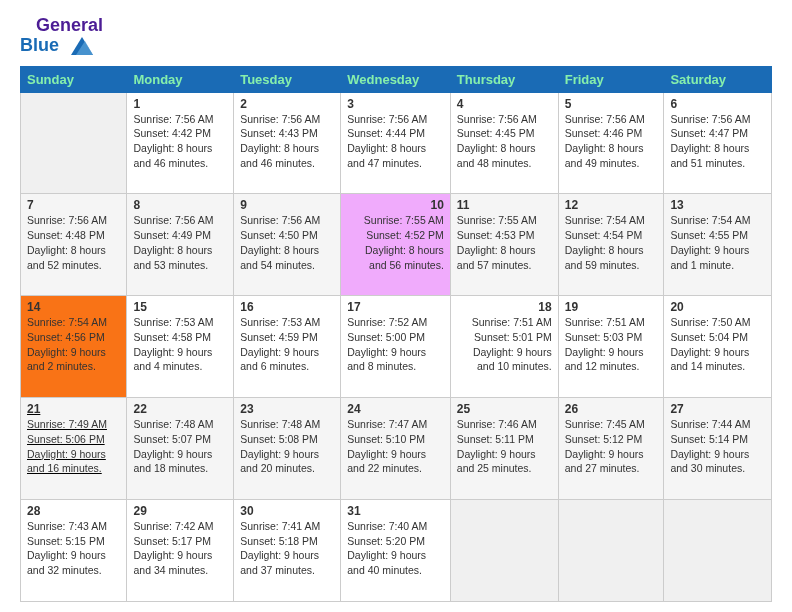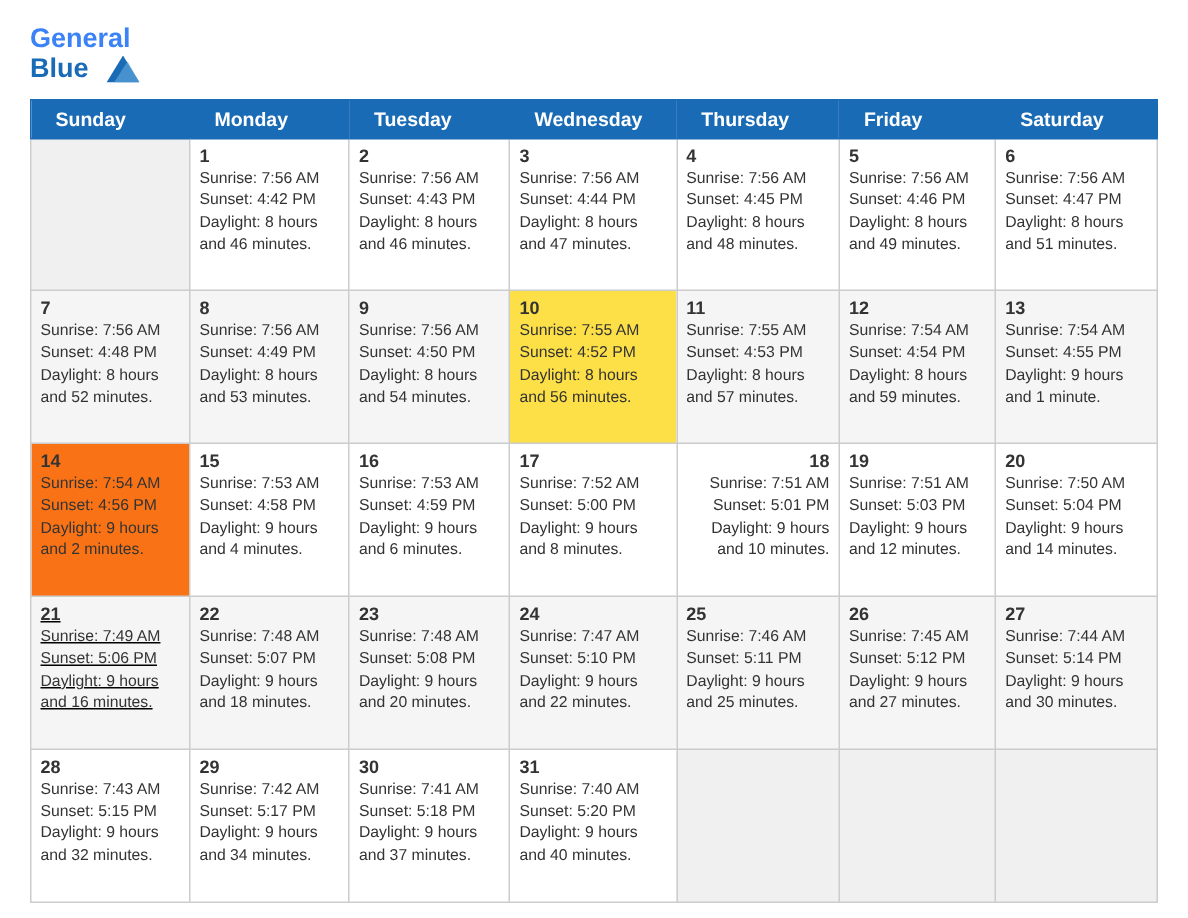--- a/index.html
+++ b/index.html
@@ -41,23 +41,23 @@
       font-size: 15px;
       color: #555;
     }
     .calendar-table {
       width: 100%;
       border-collapse: collapse;
       flex: 1;
     }
     .calendar-table th {
       background-color: #1a6bb5;
-      color: #ffffff;
+      color: #86efac;
       text-align: left;
-      padding: 5px 16px;
+      padding: 5px 6px;
       font-size: 13px;
       font-weight: bold;
       border: 1px solid #1a6bb5;
     }
     .calendar-table td {
       vertical-align: top;
       padding: 4px 6px;
       border: 1px solid #ccc;
       width: 113px;
       background: #fff;
@@ -84,21 +84,21 @@
       background: #f0f0f0 !important;
     }
   </style>
 </head>
 <body>
 
 <div class="page">
   <div class="header">
     <div class="logo">
       <div style="display:flex; flex-direction:column; line-height:1.1;">
-        <span style="font-size:18px; font-weight:bold; color:#3b82f6; font-family:Arial;">General</span>
+        <span style="font-size:18px; font-weight:bold; color:#4c1d95; font-family:Arial;margin-left:16px;">General</span>
         <div style="display:flex; align-items:center; gap:12px;">
           <span style="font-size:18px; font-weight:bold; color:#1a6bb5; font-family:Arial;">Blue</span>
           <svg width="22" height="18" viewBox="0 0 22 18">
             <polygon points="0,18 11,0 22,18" fill="#1a6bb5"></polygon>
             <polygon points="5,18 14,4 22,18" fill="#5ba3d9" opacity="0.7"></polygon>
           </svg>
         </div>
       </div>
     </div>
     <div class="title-block">
@@ -153,21 +153,21 @@
             <div class="day-info">Sunrise: 7:56 AM<br>Sunset: 4:48 PM<br>Daylight: 8 hours<br>and 52 minutes.</div>
           </td>
           <td style="background: rgb(245, 245, 245);">
             <span class="day-number">8</span>
             <div class="day-info">Sunrise: 7:56 AM<br>Sunset: 4:49 PM<br>Daylight: 8 hours<br>and 53 minutes.</div>
           </td>
           <td style="background: rgb(245, 245, 245);">
             <span class="day-number">9</span>
             <div class="day-info">Sunrise: 7:56 AM<br>Sunset: 4:50 PM<br>Daylight: 8 hours<br>and 54 minutes.</div>
           </td>
-          <td style="background: #fde047;">
+          <td style="background: #f0abfc; text-align: right;">
             <span class="day-number">10</span>
             <div class="day-info">Sunrise: 7:55 AM<br>Sunset: 4:52 PM<br>Daylight: 8 hours<br>and 56 minutes.</div>
           </td>
           <td style="background: rgb(245, 245, 245);">
             <span class="day-number">11</span>
             <div class="day-info">Sunrise: 7:55 AM<br>Sunset: 4:53 PM<br>Daylight: 8 hours<br>and 57 minutes.</div>
           </td>
           <td style="background: rgb(245, 245, 245);">
             <span class="day-number">12</span>
             <div class="day-info">Sunrise: 7:54 AM<br>Sunset: 4:54 PM<br>Daylight: 8 hours<br>and 59 minutes.</div>

